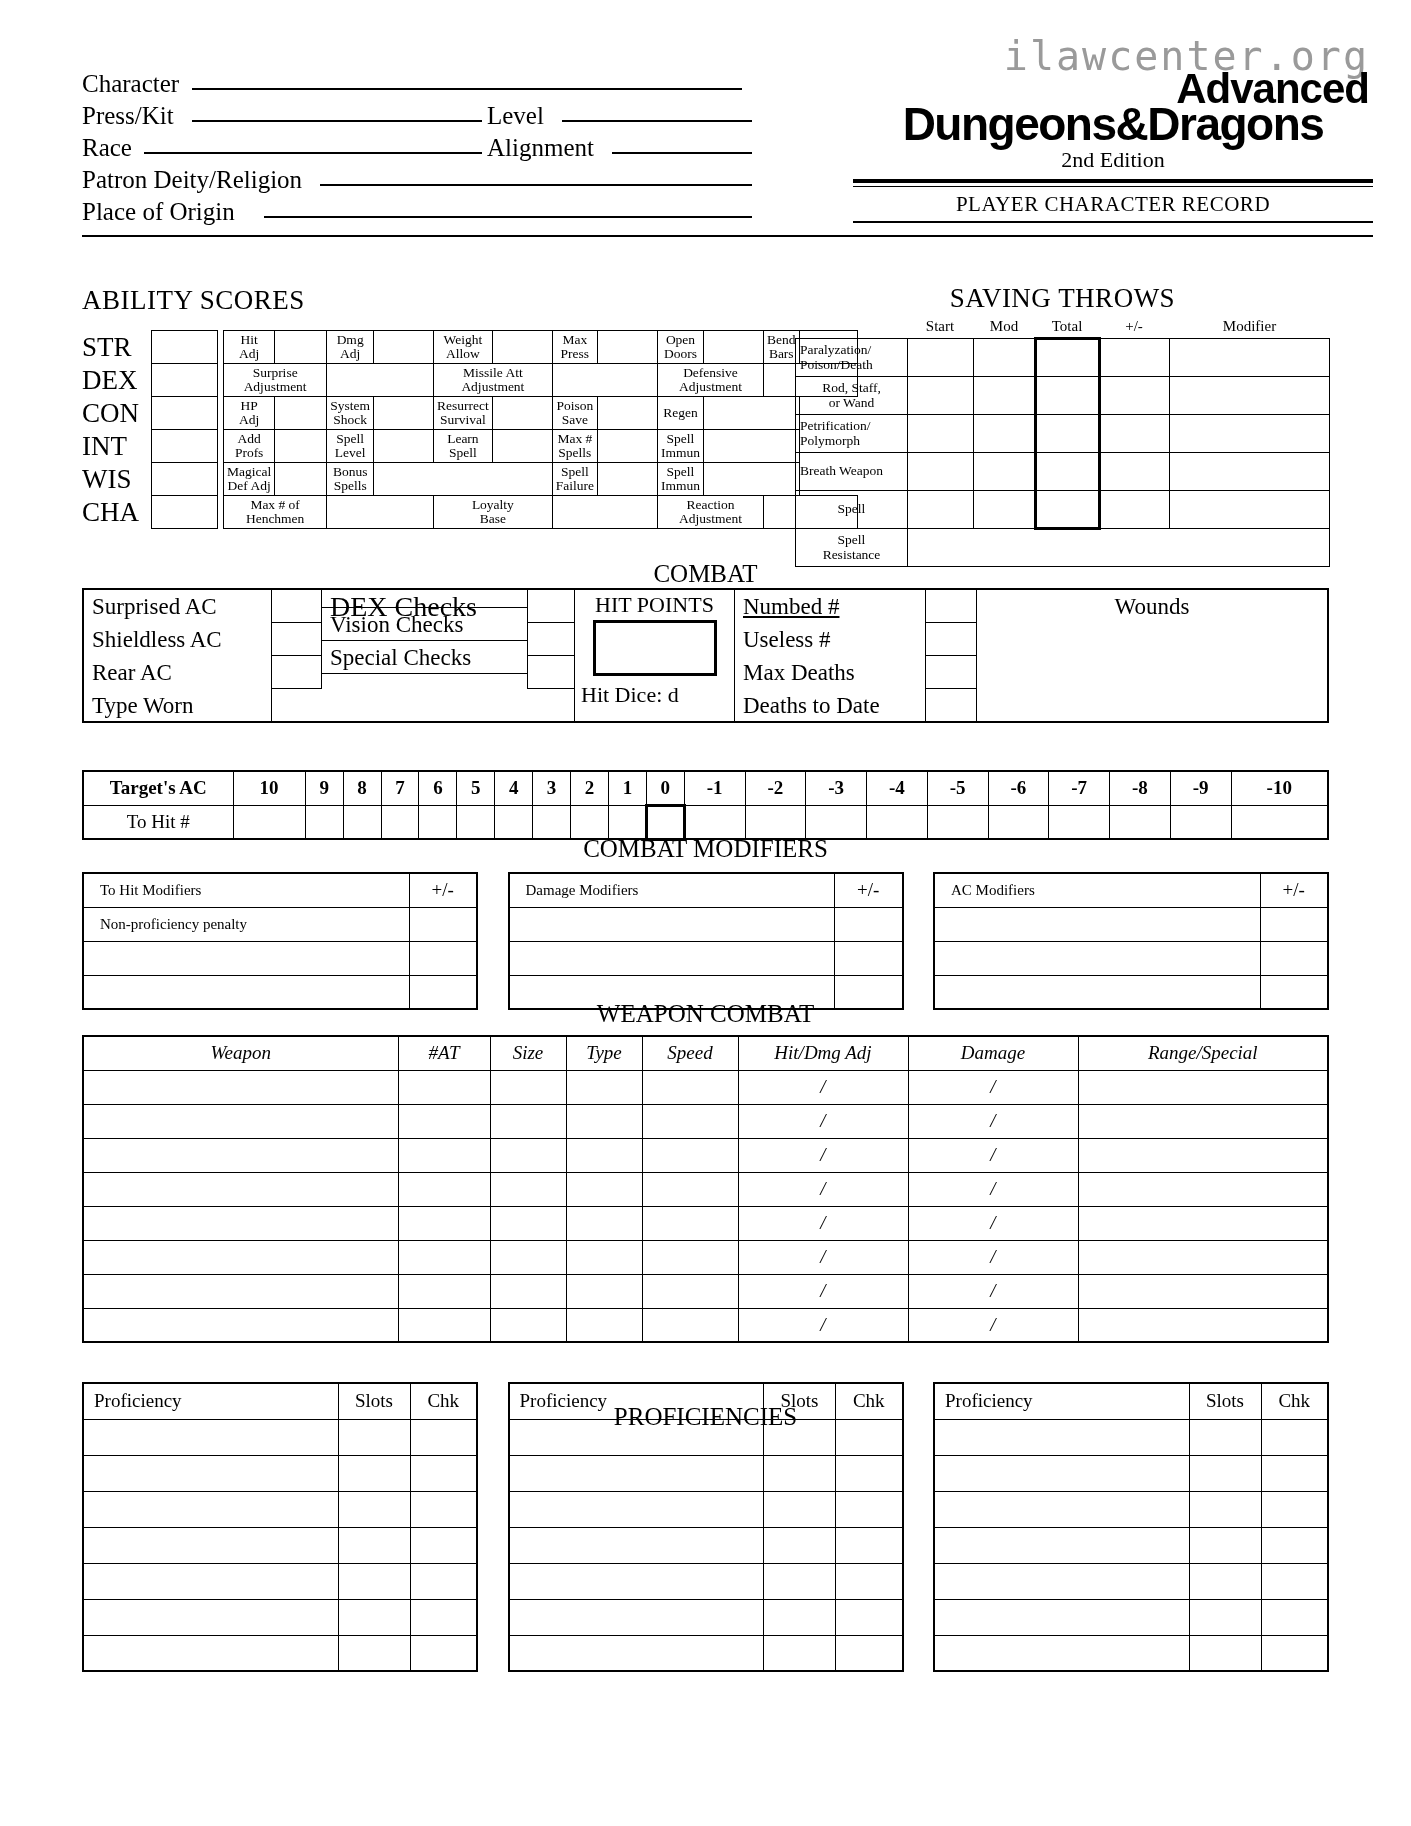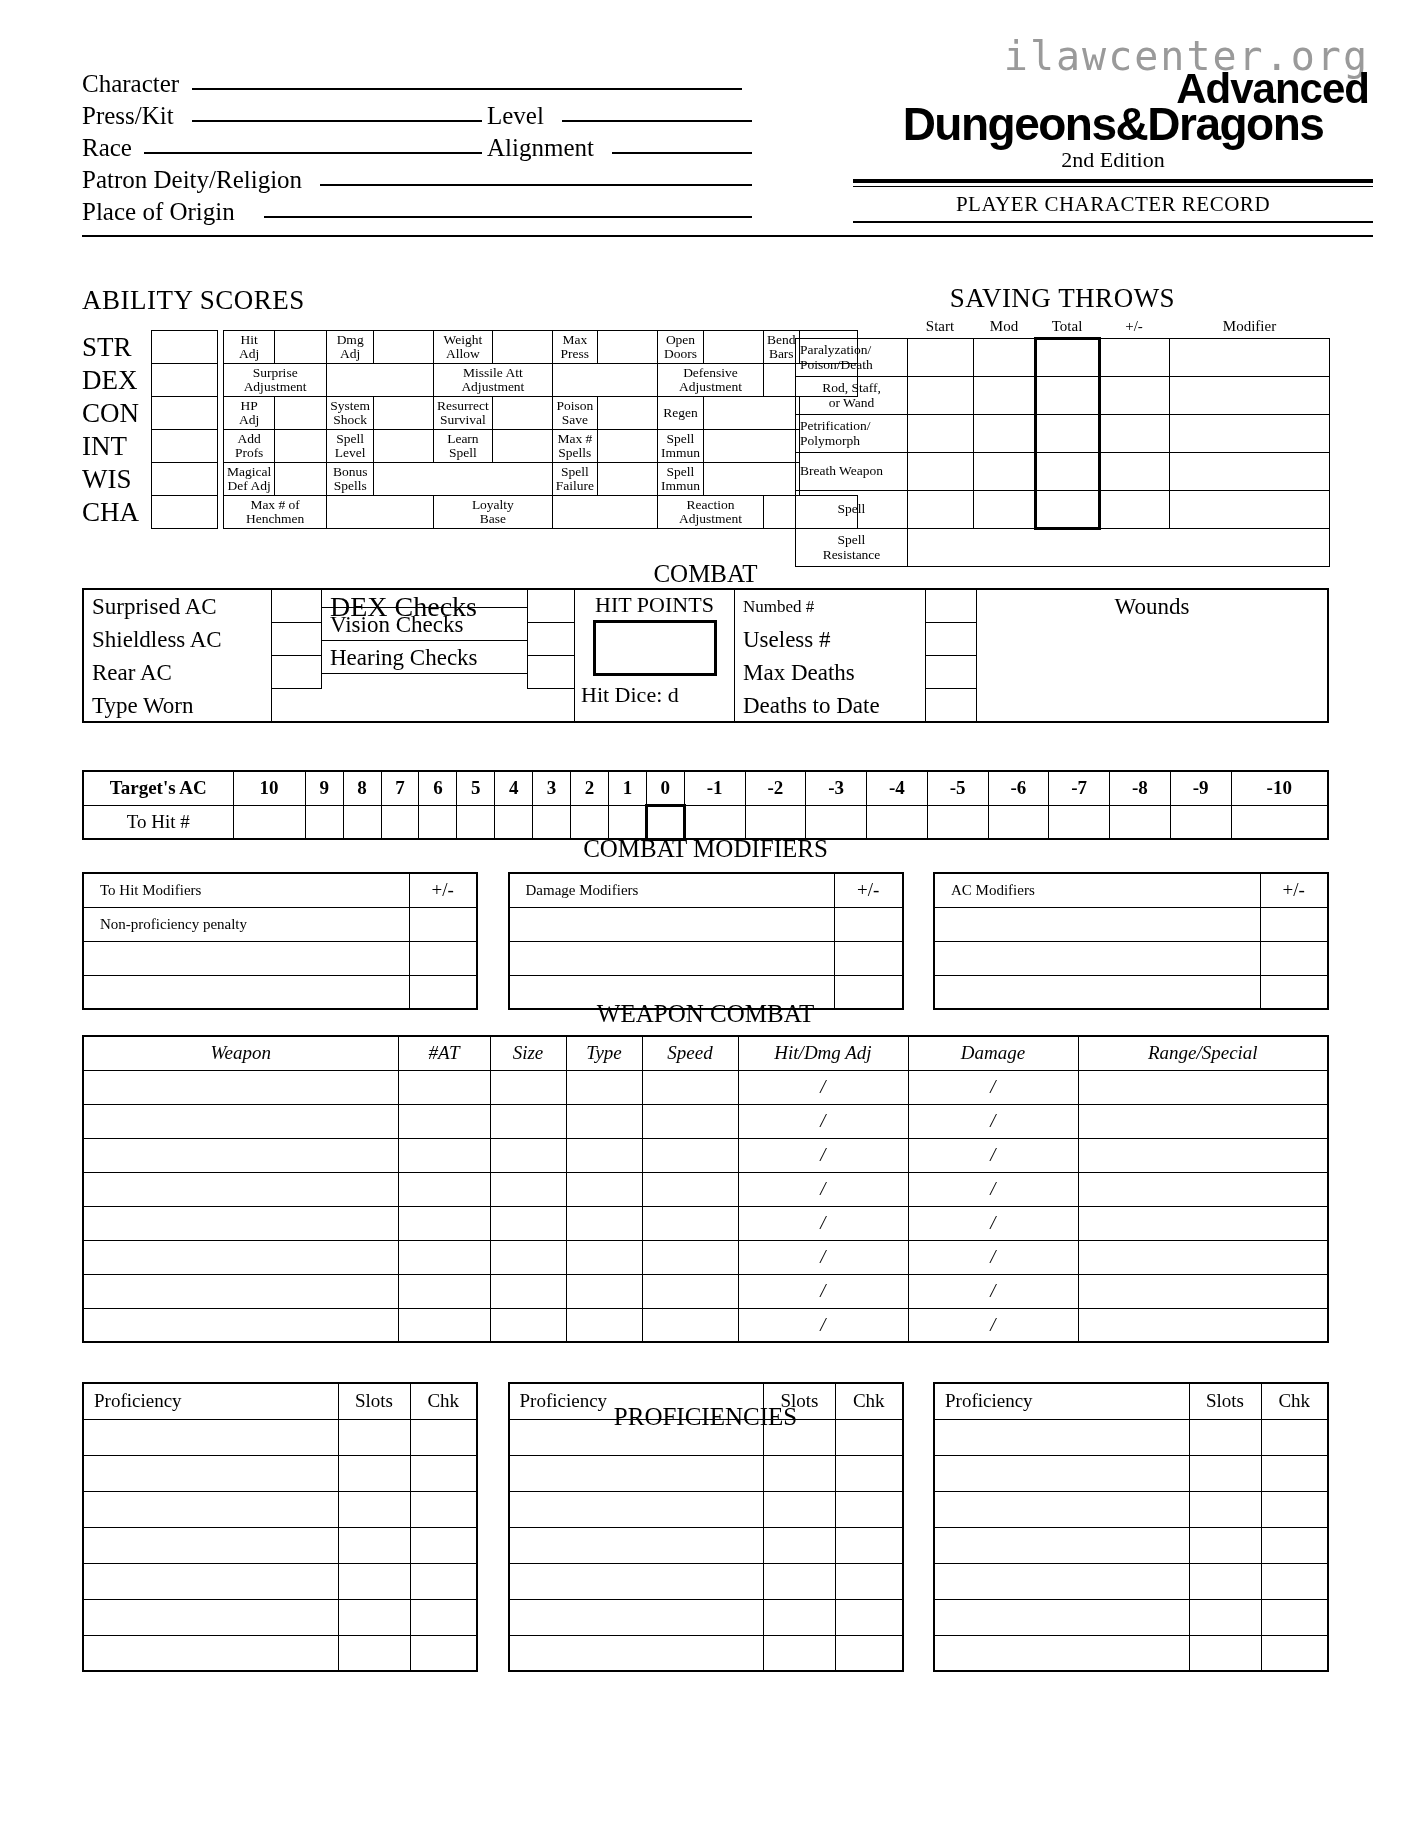--- a/index.html
+++ b/index.html
@@ -328,40 +328,40 @@
       <div style="width:50px; display:flex; flex-direction:column;">
         <div style="height:33px; border-bottom:1.5px solid #000; border-right:1.5px solid #000;"></div>
         <div style="height:33px; border-bottom:1.5px solid #000; border-right:1.5px solid #000;"></div>
         <div style="height:33px; border-bottom:1.5px solid #000; border-right:1.5px solid #000;"></div>
         <div style="flex:1;"></div>
       </div>
 
       <div style="width:205px; display:flex; flex-direction:column;">
         <div style="height:18px; line-height:33px; font-size:28px; padding-left:8px; border-bottom:1.5px solid #000;">DEX Checks</div>
         <div style="height:33px; line-height:33px; font-size:23px; padding-left:8px; border-bottom:1.5px solid #000;">Vision Checks</div>
-        <div style="height:33px; line-height:33px; font-size:23px; padding-left:8px; border-bottom:1.5px solid #000;">Hearing Checks</div>
+        <div style="height:33px; line-height:33px; font-size:23px; padding-left:8px; border-bottom:1.5px solid #000;">Special Checks</div>
         <div style="flex:1;"></div>
       </div>
 
       <div style="width:48px; display:flex; flex-direction:column; border-right:1.5px solid #000;">
         <div style="height:33px; border-bottom:1.5px solid #000; border-left:1.5px solid #000;"></div>
         <div style="height:33px; border-bottom:1.5px solid #000; border-left:1.5px solid #000;"></div>
         <div style="height:33px; border-bottom:1.5px solid #000; border-left:1.5px solid #000;"></div>
         <div style="flex:1;"></div>
       </div>
 
       <div style="width:160px; border-right:1.5px solid #000; display:flex; flex-direction:column;
                   align-items:center; padding-top:3px;">
         <div style="font-size:22px; line-height:1.1;">HIT POINTS</div>
         <div style="width:124px; height:56px; border:3.5px solid #000; margin-top:3px;"></div>
         <div style="font-size:22px; margin-top:6px; align-self:flex-start; padding-left:6px;">Hit Dice: d</div>
       </div>
 
       <div style="width:190px; display:flex; flex-direction:column; padding-left:8px;">
-        <div style="height:33px; line-height:33px; font-size:17px;">Numbed #</div>
+        <div style="height:33px; line-height:33px; font-size:23px;text-decoration:underline;">Numbed #</div>
         <div style="height:33px; line-height:33px; font-size:23px;">Useless #</div>
         <div style="height:33px; line-height:33px; font-size:23px;">Max Deaths</div>
         <div style="height:33px; line-height:33px; font-size:23px;">Deaths to Date</div>
       </div>
 
       <div style="width:52px; display:flex; flex-direction:column; border-right:1.5px solid #000;
                   border-left:1.5px solid #000;">
         <div style="height:33px; border-bottom:1.5px solid #000;"></div>
         <div style="height:33px; border-bottom:1.5px solid #000;"></div>
         <div style="height:33px; border-bottom:1.5px solid #000;"></div>

